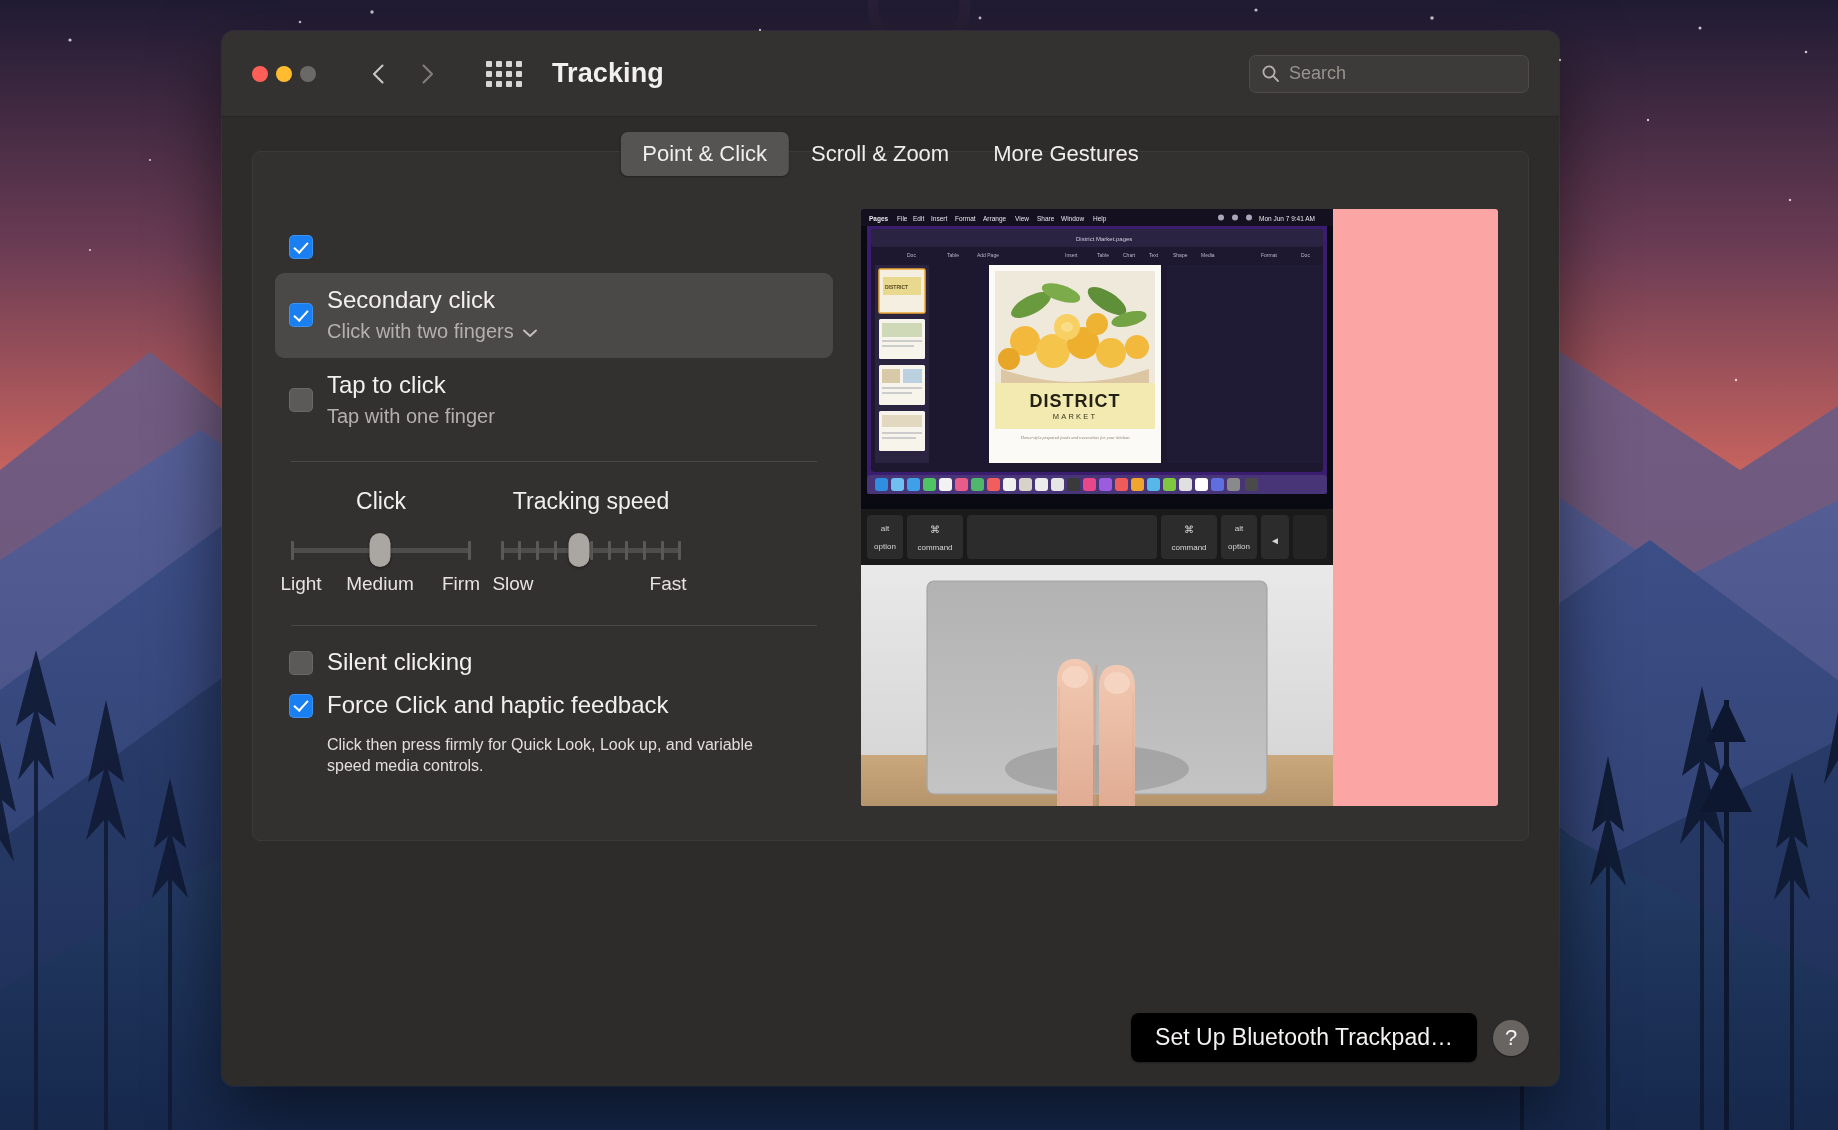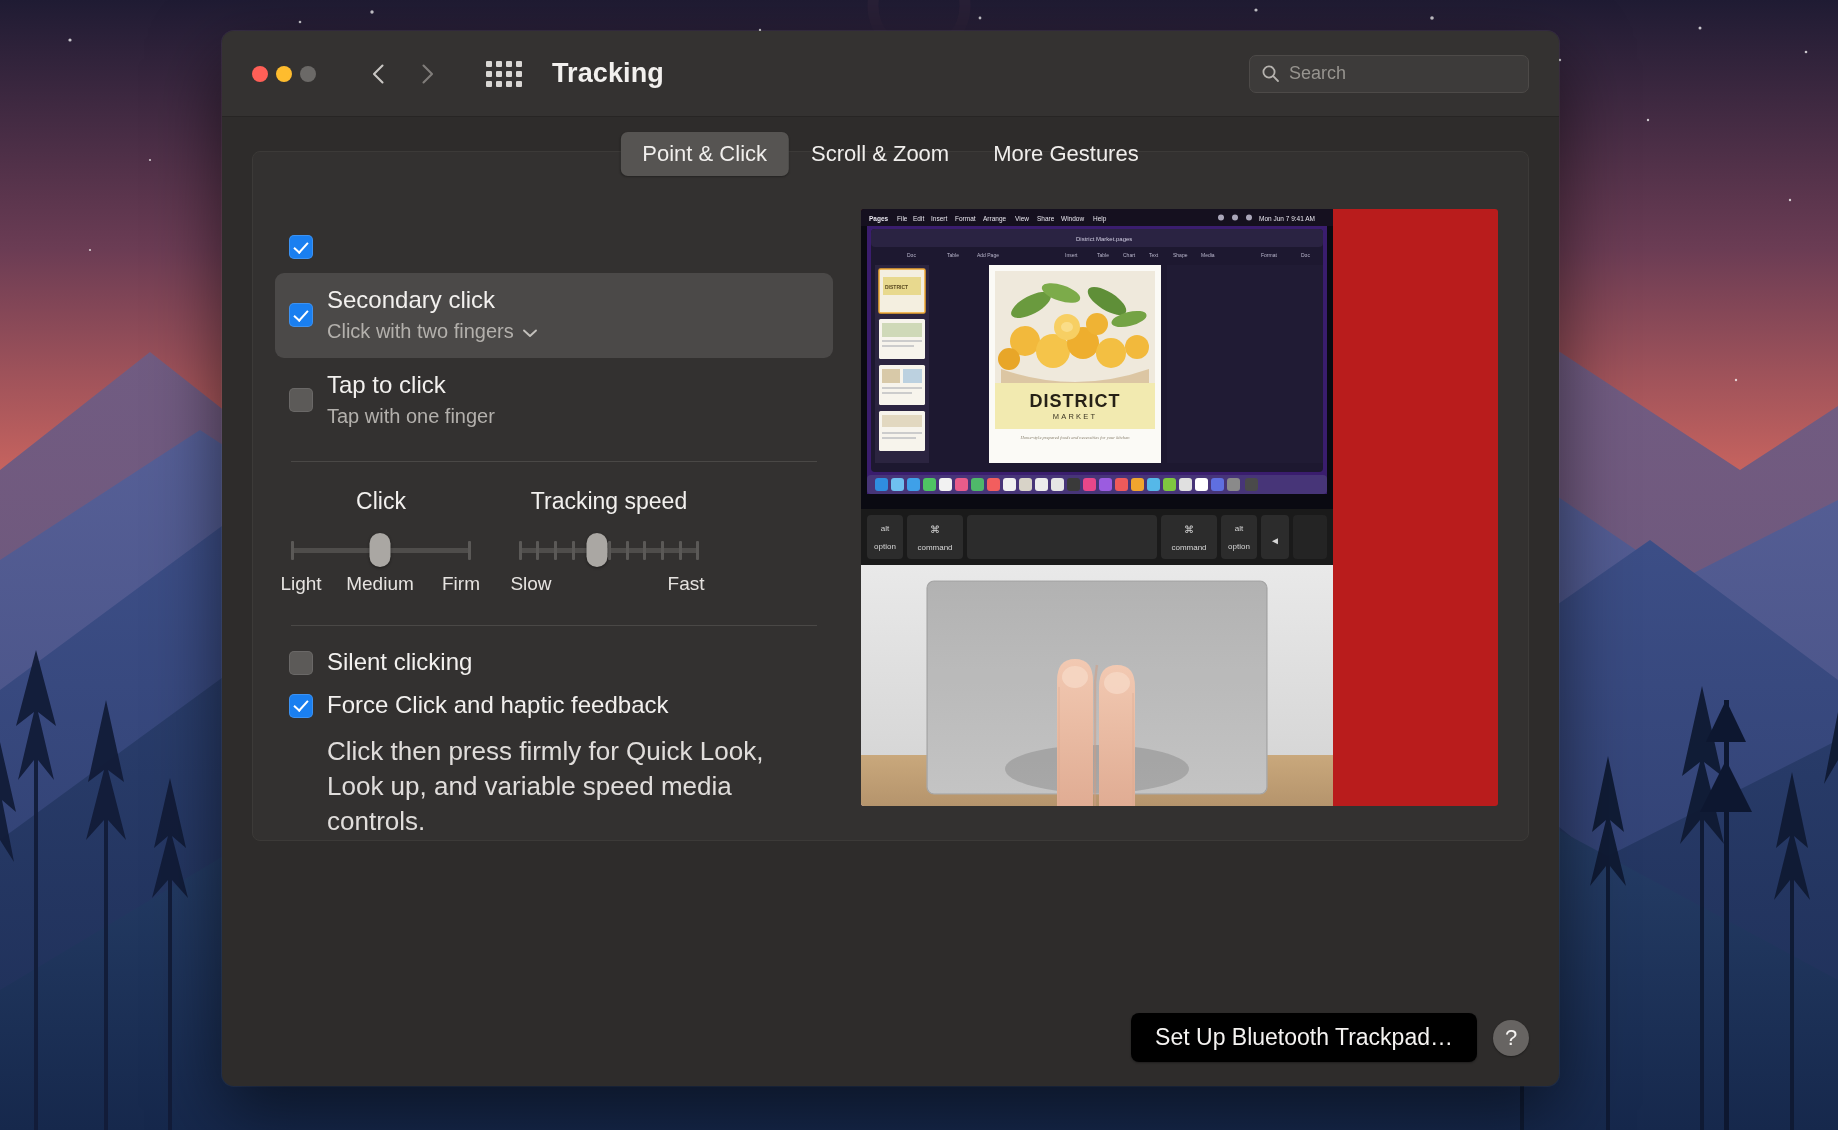--- a/index.html
+++ b/index.html
@@ -141,21 +141,21 @@
   .opt-sub {
     color:#b3b0ac; font-size:20px;
     display:flex; align-items:center; gap:8px;
     line-height:1.25;
   }
   .caret { display:inline-block; }
 
   .divider { height:1px; background:#4a4846; margin:18px 16px 0 16px; }
 
   
-  #slider-area { display:flex; padding:26px 16px 0 16px; gap:48px; }
+  #slider-area { display:flex; padding:26px 16px 0 16px; gap:30px; }
   .slider-block { display:flex; flex-direction:column; align-items:center; }
   .slider-title { color:#f2f0ee; font-size:23px; margin-bottom:22px; }
   .track-wrap { position:relative; height:26px; display:flex; align-items:center; }
   .track { height:5px; background:#4f4d4b; border-radius:3px; position:relative; }
   .tick {
     position:absolute; top:-7px;
     width:3px; height:19px;
     background:#5b5957; border-radius:1px;
   }
   .thumb {
@@ -174,30 +174,30 @@
     color:#e6e3e0; font-size:19px;
     transform:translateX(-50%);
     white-space:nowrap;
   }
 
   
   #bottom-checks { padding:22px 16px 0 14px; }
   .check-line { display:flex; align-items:center; gap:14px; margin-bottom:14px; }
   .check-line .lbl { color:#f2f0ee; font-size:24px; line-height:1.2; }
   #force-desc {
-    color:#e0dddb; font-size:26px; line-height:1.35;
+    color:#e0dddb; font-size:16px; line-height:1.35;
     margin-left:38px; max-width:470px;
   }
 
   
   #preview {
     width:auto; height:auto;
     border-radius:3px;
     overflow:hidden;
-    background:#b91c1c;
+    background:#fca5a5;
     margin-top:4px;
   }
   #preview svg { display:block; }
 
   
   #footer {
     position:absolute; right:30px; bottom:24px;
     display:flex; align-items:center; gap:16px;
   }
   #bt-button {

